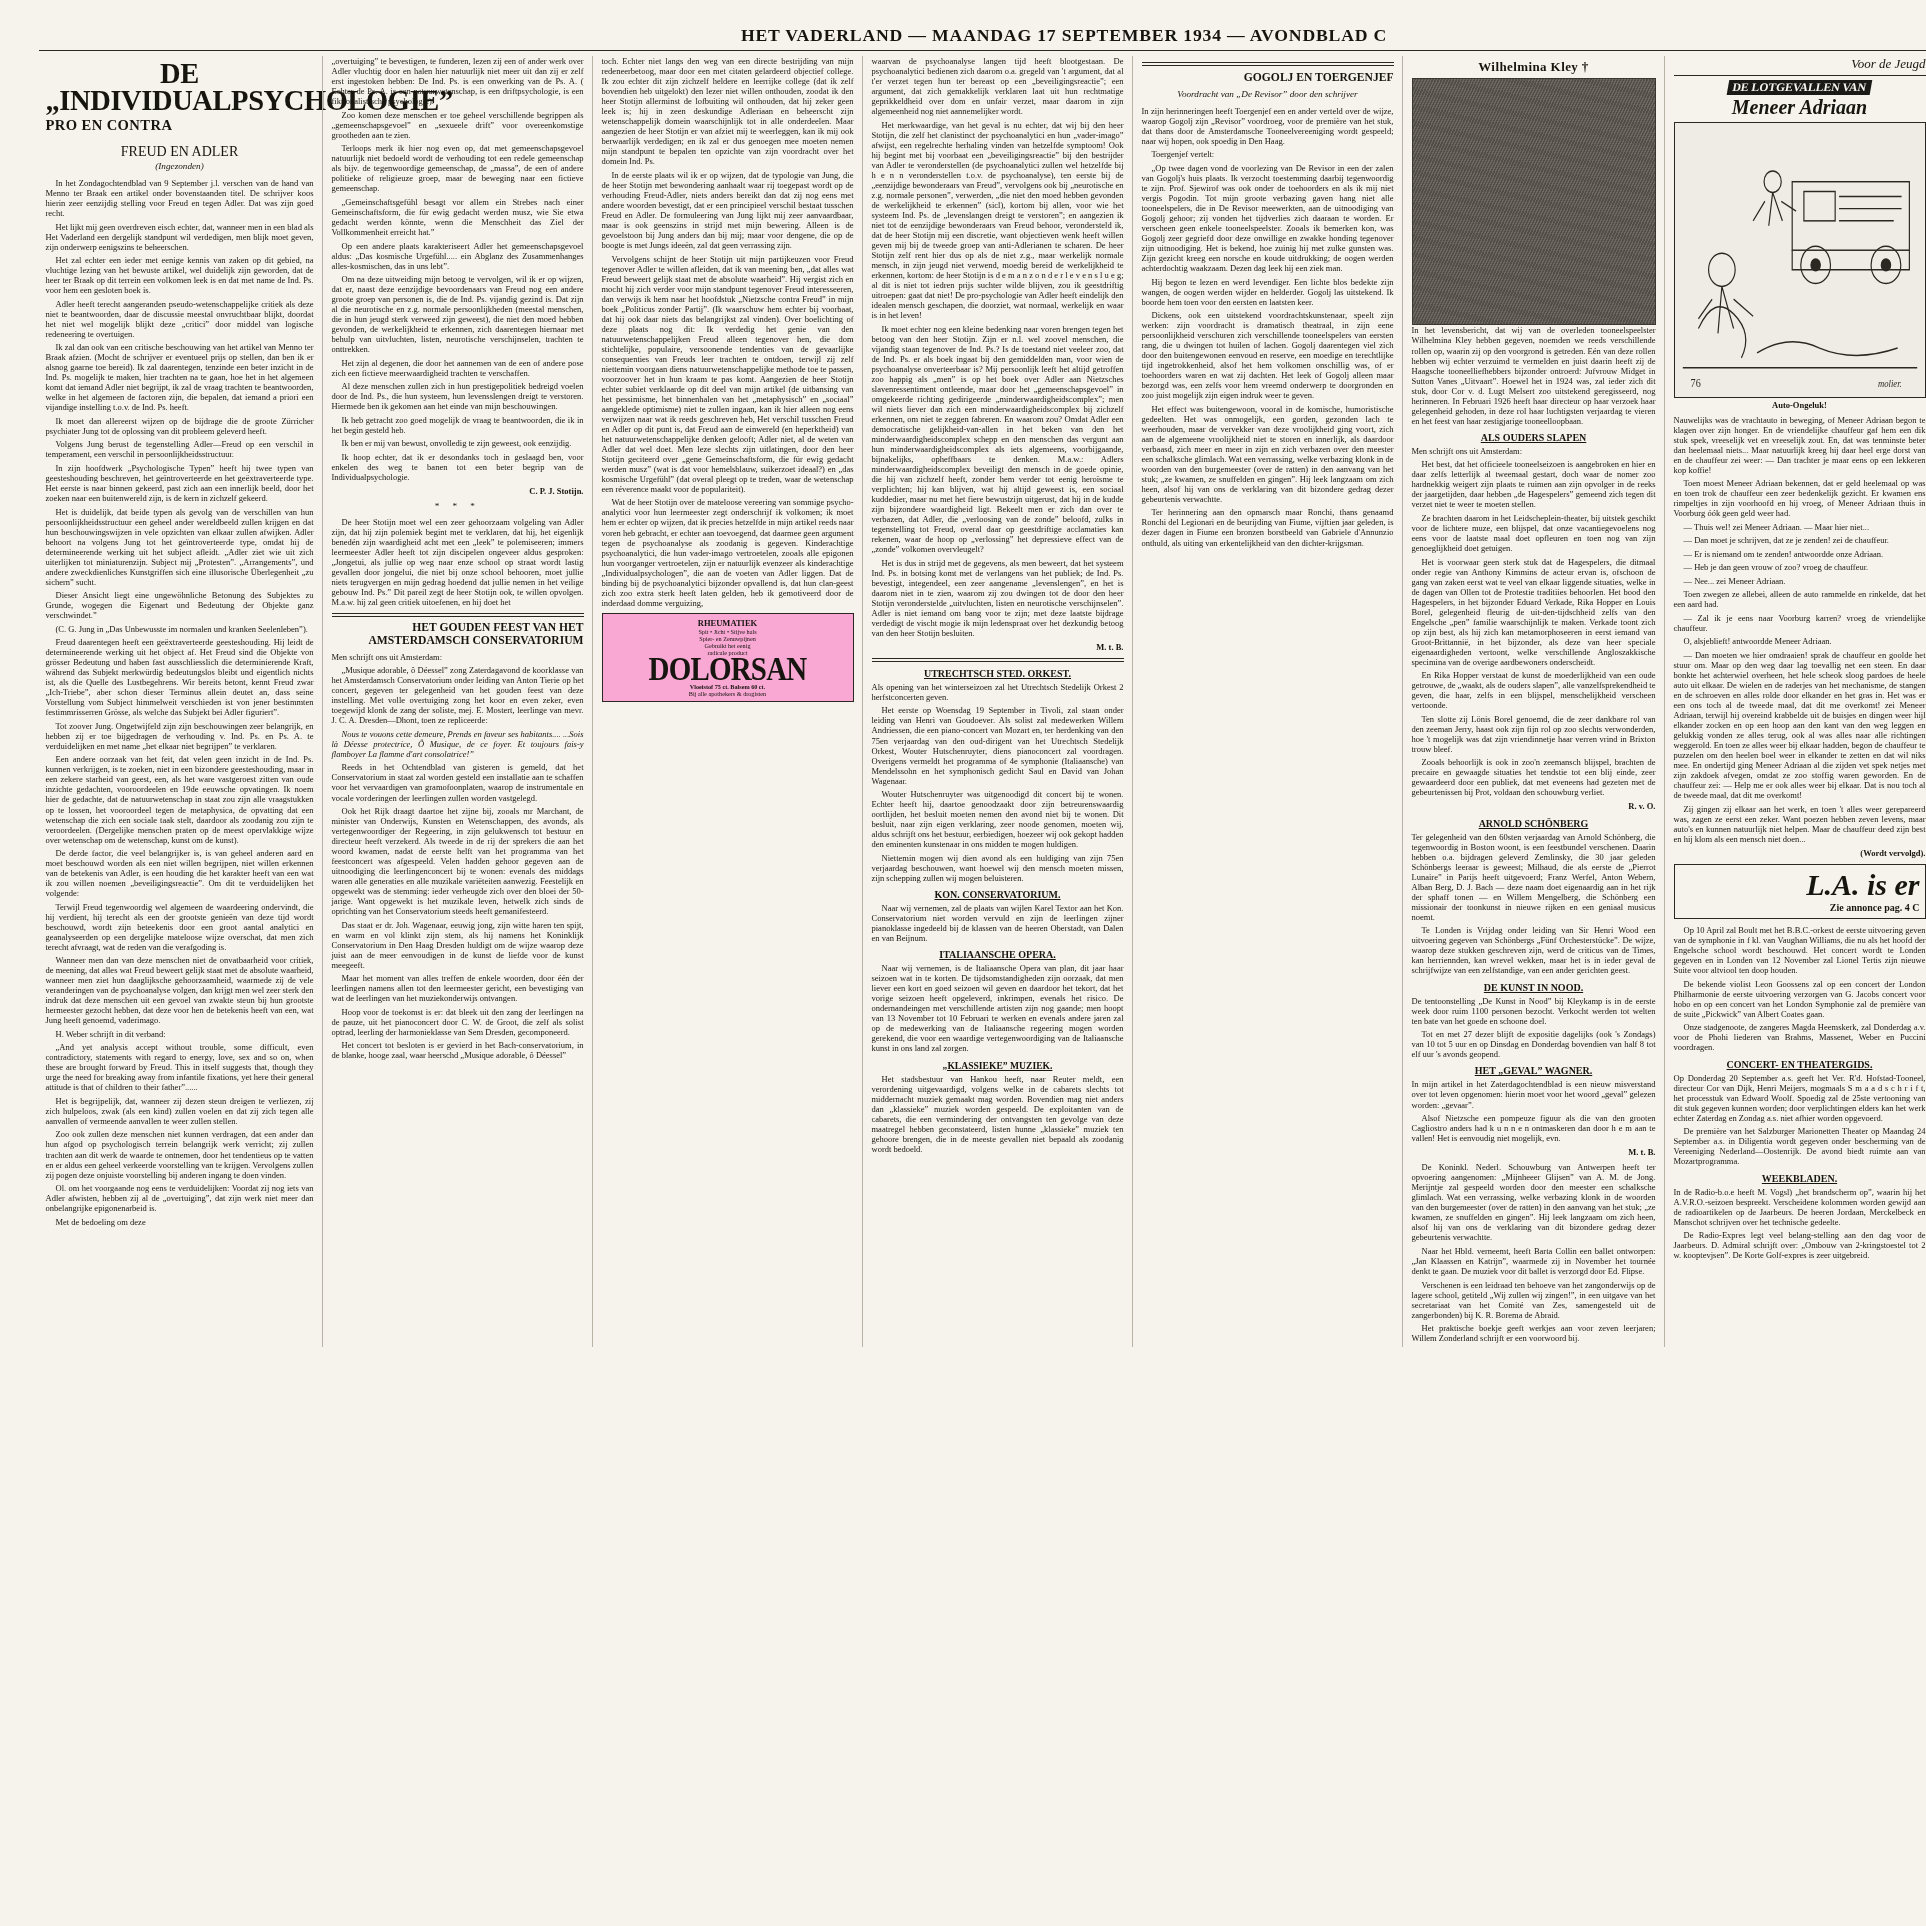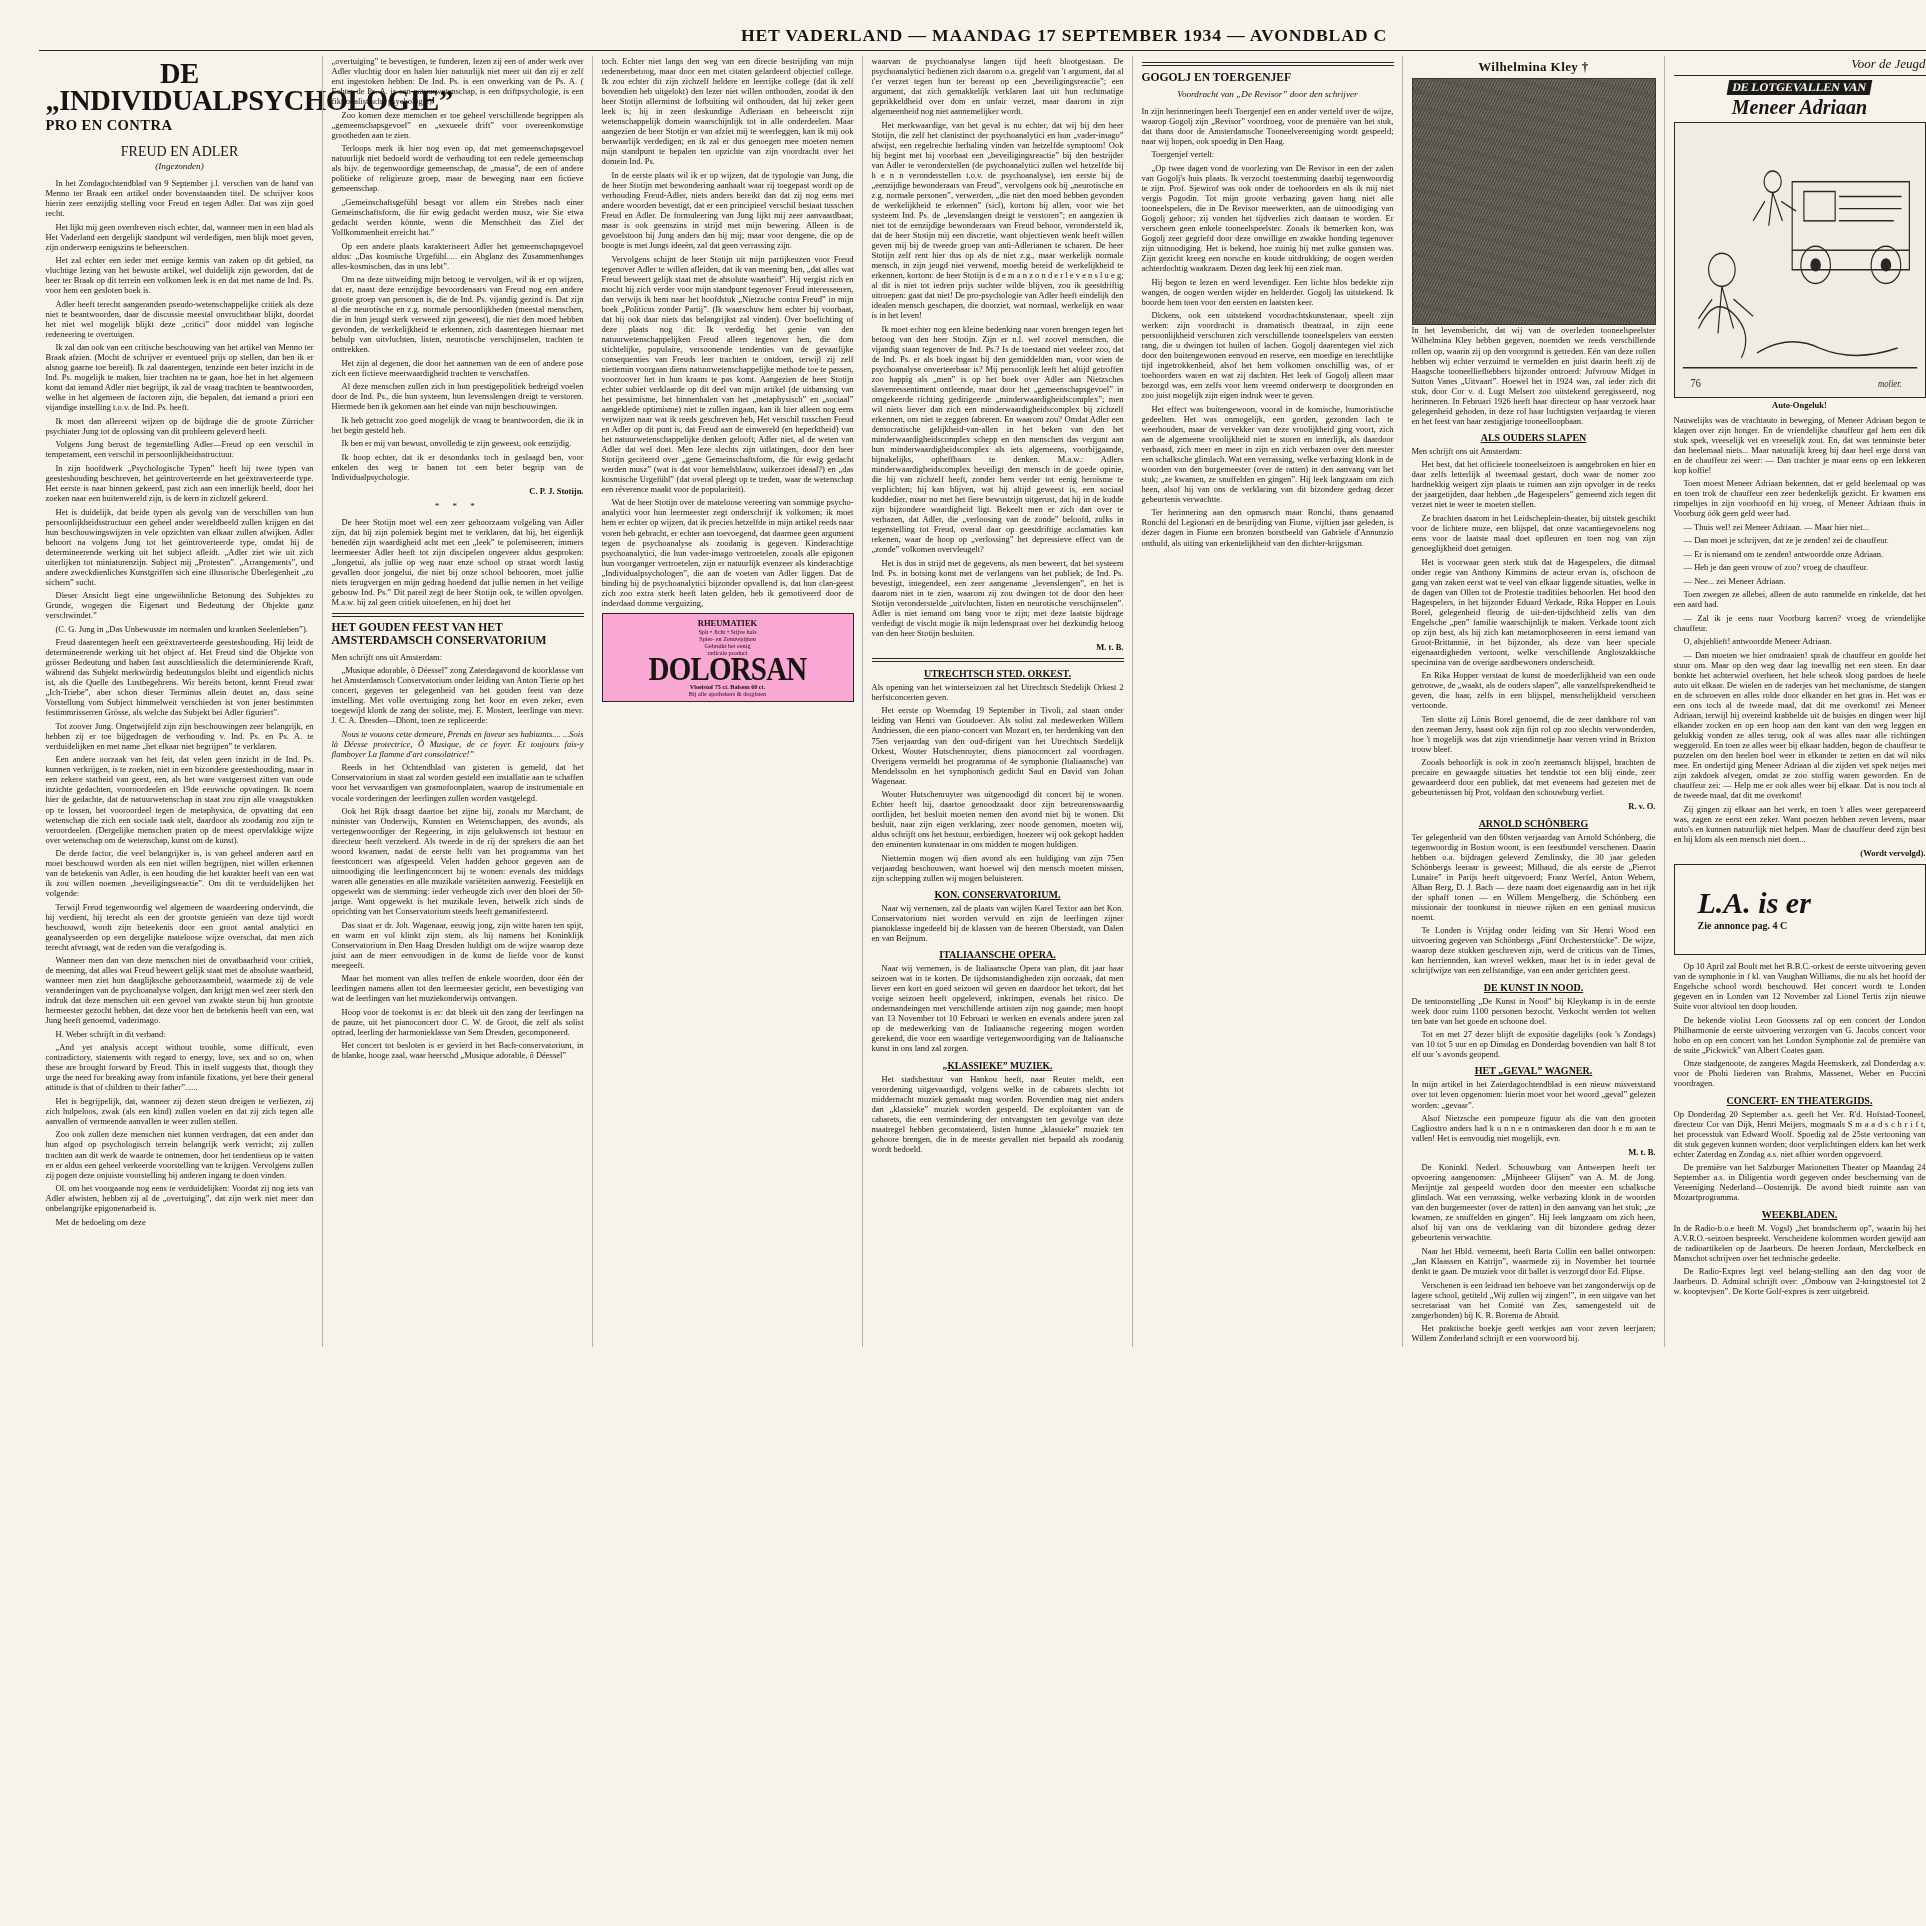--- a/index.html
+++ b/index.html
@@ -13,38 +13,38 @@
   .col + .col{border-left:0.4px solid #b9b2a6;}
   .c1{width:285px;} .c2{width:270px;} .c3{width:270px;} .c4{width:270px;} .c5{width:270px;} .c6{width:262px;} .c7{width:270px;}
   h1.headline{font-size:28.5px;line-height:0.95;font-weight:bold;text-align:center;margin:3.9px 0 2.3px 0;letter-spacing:-0.4px;}
   h2.subhead{font-size:14.6px;text-align:left;font-weight:bold;margin:0 0 10px 0;letter-spacing:0.4px;}
   h3.secthead{font-size:14px;text-align:center;font-weight:normal;margin:7px 0 1.5px 0;}
   .ital-center{font-size:9.2px;text-align:center;font-style:italic;margin:0.8px 0 7px 0;}
   p.body{font-size:8.5px;line-height:1.18;text-align:justify;margin:0 0 3.5px 0;text-indent:10px;hyphens:auto;}
   p.body.noind{text-indent:0;}
   .sig{font-size:8.5px;text-align:right;font-weight:bold;margin:3.9px 0 5.4px 0;}
   .stars{text-align:center;font-size:9.2px;letter-spacing:5.4px;margin:5.4px 0;}
-  .boxhead{font-size:11.6px;font-weight:bold;line-height:1.08;text-align:left;margin:5.4px 0 4.6px 0;text-transform:uppercase;}
+  .boxhead{font-size:11.6px;font-weight:bold;line-height:1.08;text-align:right;margin:5.4px 0 4.6px 0;text-transform:uppercase;}
   .smallhead{font-size:10px;font-weight:bold;text-align:center;margin:6.2px 0 3.1px 0;text-decoration:underline;}
   .smallhead.quoted{font-size:9.6px;}
   .dbl-rule{border-top:1.2px solid #2b2723;border-bottom:0.4px solid #2b2723;height:1.9px;margin:6.2px 0 5.4px 0;}
   .name-head{font-size:13px;font-weight:bold;text-align:center;margin:2.3px 0 3.9px 0;letter-spacing:0.4px;}
   .photo{width:100%;height:247px;background:
       repeating-linear-gradient(115deg,#6d6861 0px,#6d6861 1.2px,#514d47 1.2px,#514d47 2.7px),
       radial-gradient(ellipse at 48% 38%, #cfc8bd 0 16%, #8c857c 17% 34%, #3a3631 60%, #24211d 100%);
       border:0.8px solid #3a3631;box-sizing:border-box;}
   .comic-title{text-align:center;margin:1.5px 0 3.1px 0;}
   .comic-title .l1{display:inline-block;transform:skewX(-10deg);font-weight:bold;font-size:11.6px;background:#1c1a16;color:#f6f3ed;padding:0.8px 4.6px;}
   .comic-title .l2{font-family:"Liberation Serif",serif;font-style:italic;font-weight:bold;font-size:20px;display:block;margin-top:0.8px;}
   .comic-panel{width:100%;height:276px;border:1.2px solid #2b2723;box-sizing:border-box;position:relative;background:#efece5;overflow:hidden;}
   .comic-cap{font-size:8.5px;text-align:center;font-weight:bold;margin:2.3px 0 4.6px 0;}
   .ad-dolorsan{position:relative;border:1.2px solid #2b2723;padding:3.9px 3.1px;margin:5.4px 0;box-sizing:border-box;text-align:center;background:#f9a8d4;}
   .ad-dolorsan .brand{font-weight:bold;font-size:29px;letter-spacing:-0.8px;line-height:0.95;transform:scaleY(1.15);}
   .ad-dolorsan .kw{font-size:8.5px;font-weight:bold;}
-  .ad-la{border:1.2px solid #2b2723;padding:23px;margin:6.2px 0;text-align:left;}
+  .ad-la{border:1.2px solid #2b2723;padding:5px;margin:6.2px 0;text-align:right;}
   .ad-la .t{font-weight:bold;font-style:italic;font-size:30px;line-height:1;}
   .ad-la .s{font-size:10px;font-weight:bold;margin-top:2.3px;}
   .vdj{font-style:italic;font-size:13px;font-weight:normal;text-align:right;margin:0 0 3.1px 0;}
   .topline{border-top:0.8px solid #2b2723;margin-bottom:3.9px;}
   .center{text-align:center;}
   .bold{font-weight:bold;}
   .ital{font-style:italic;}
 </style>
 </head>
 <body>

